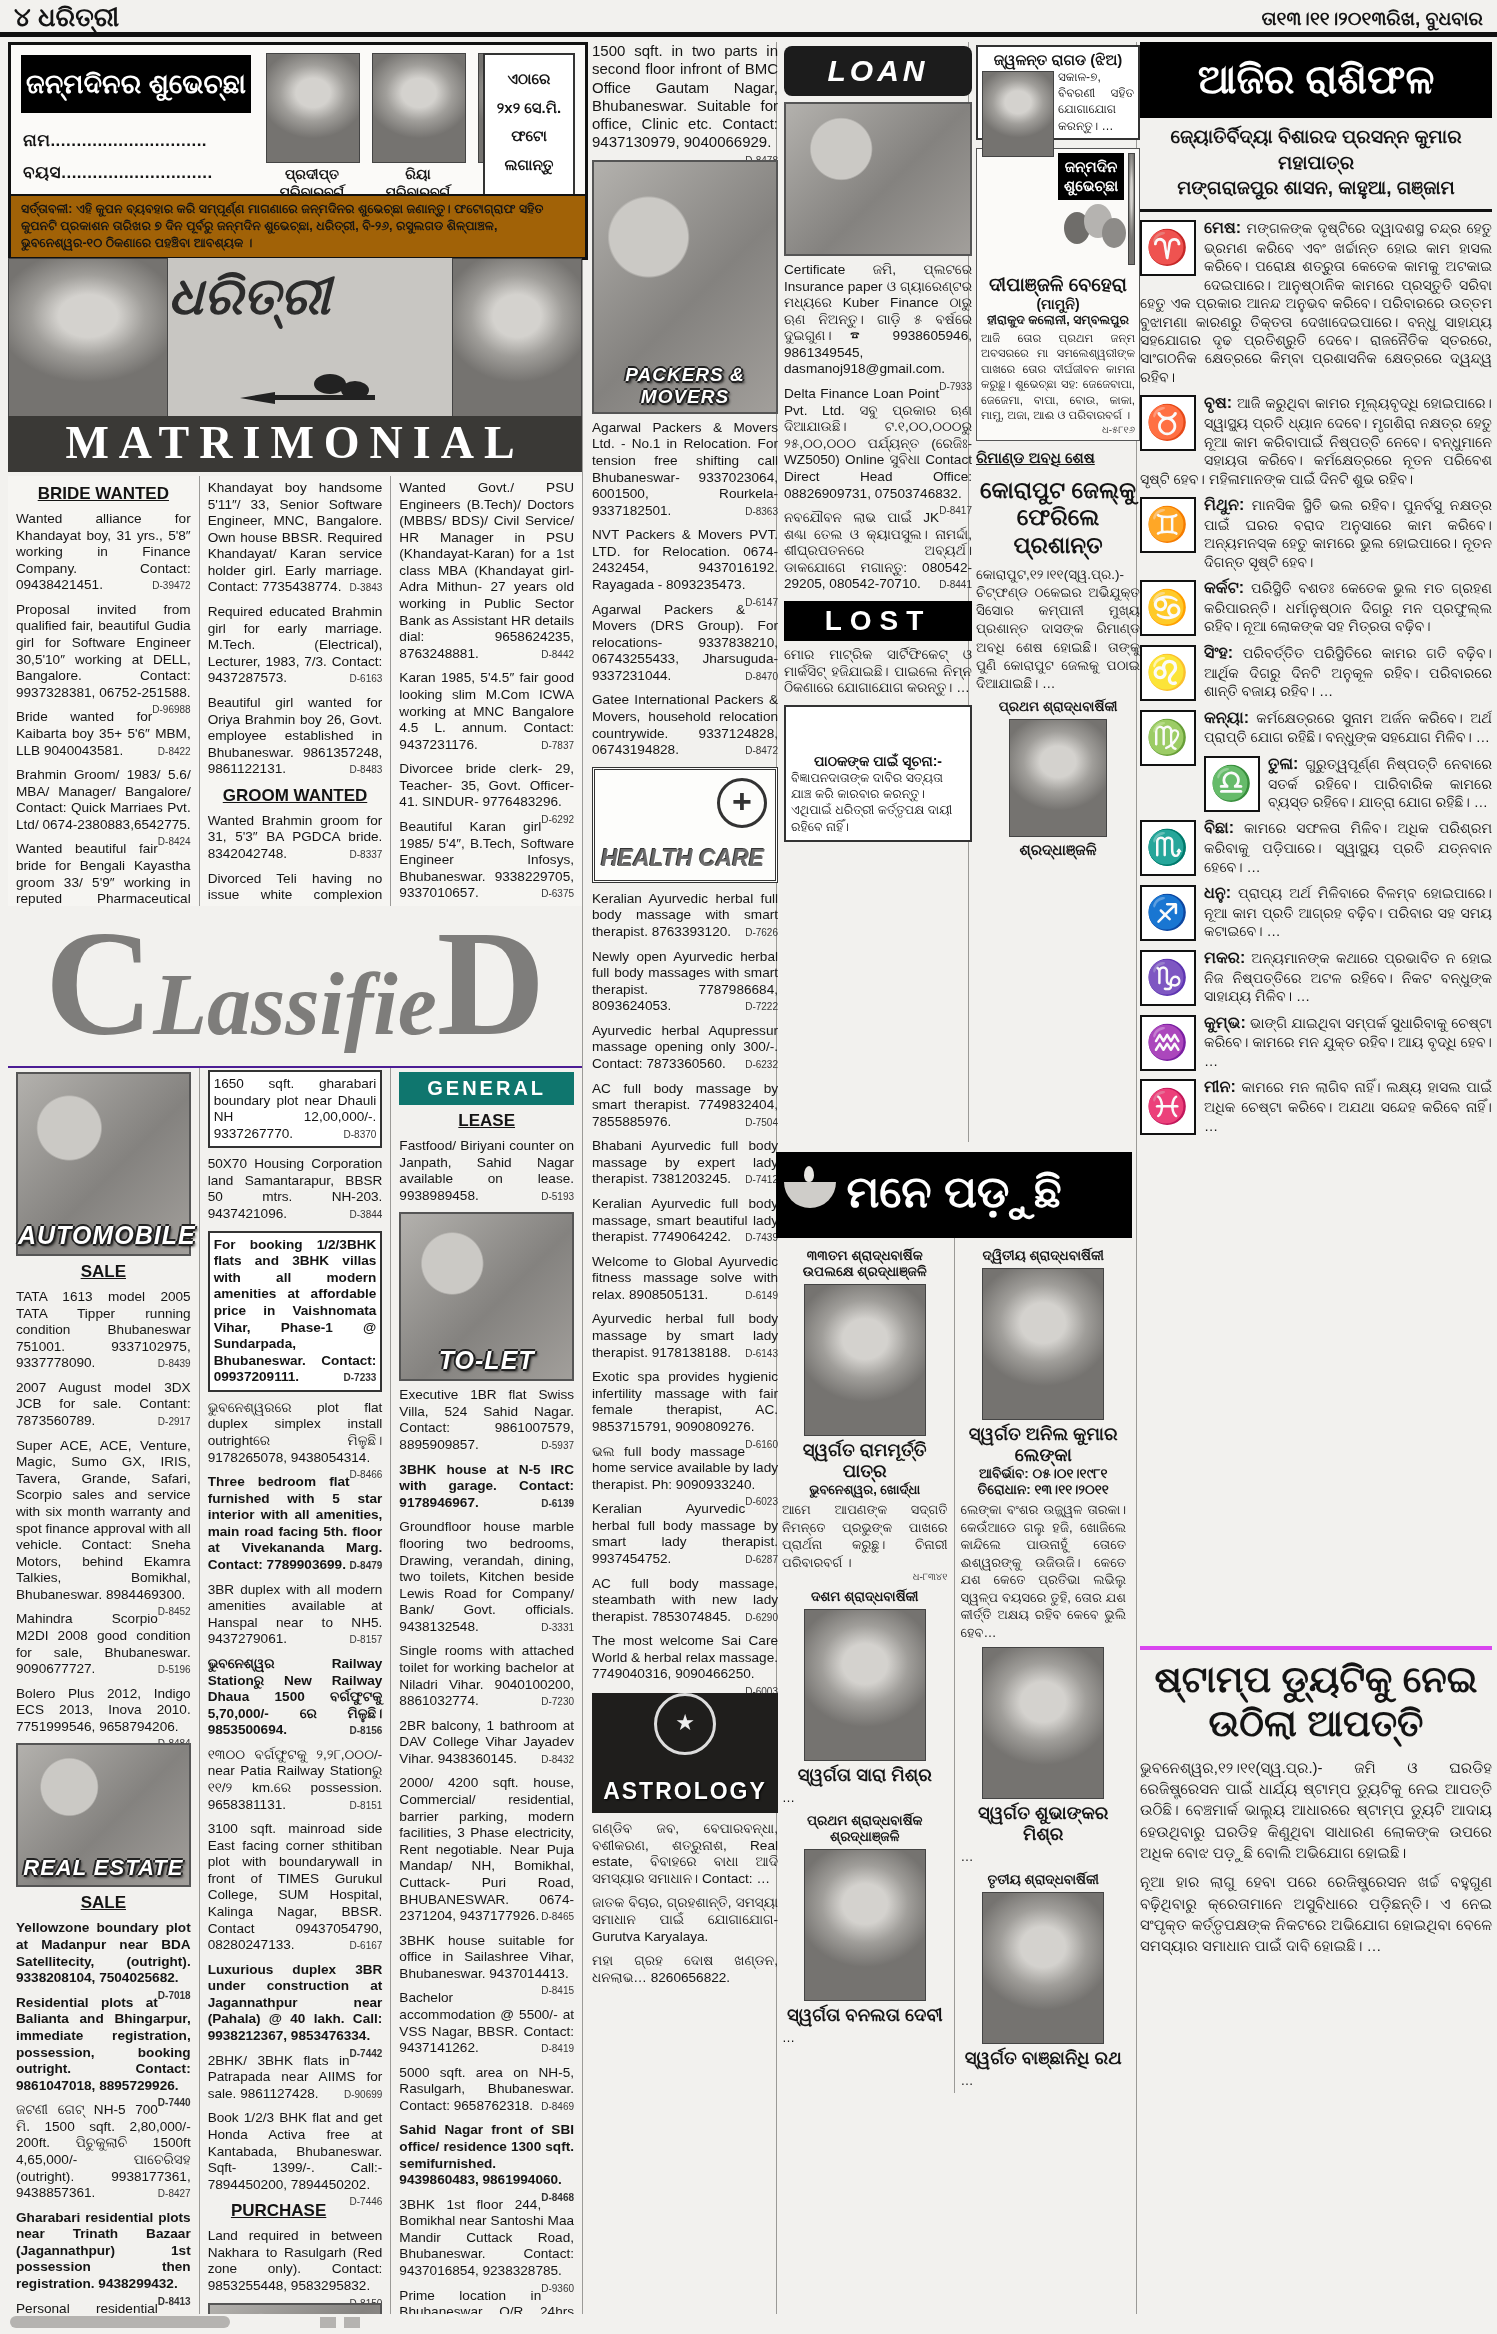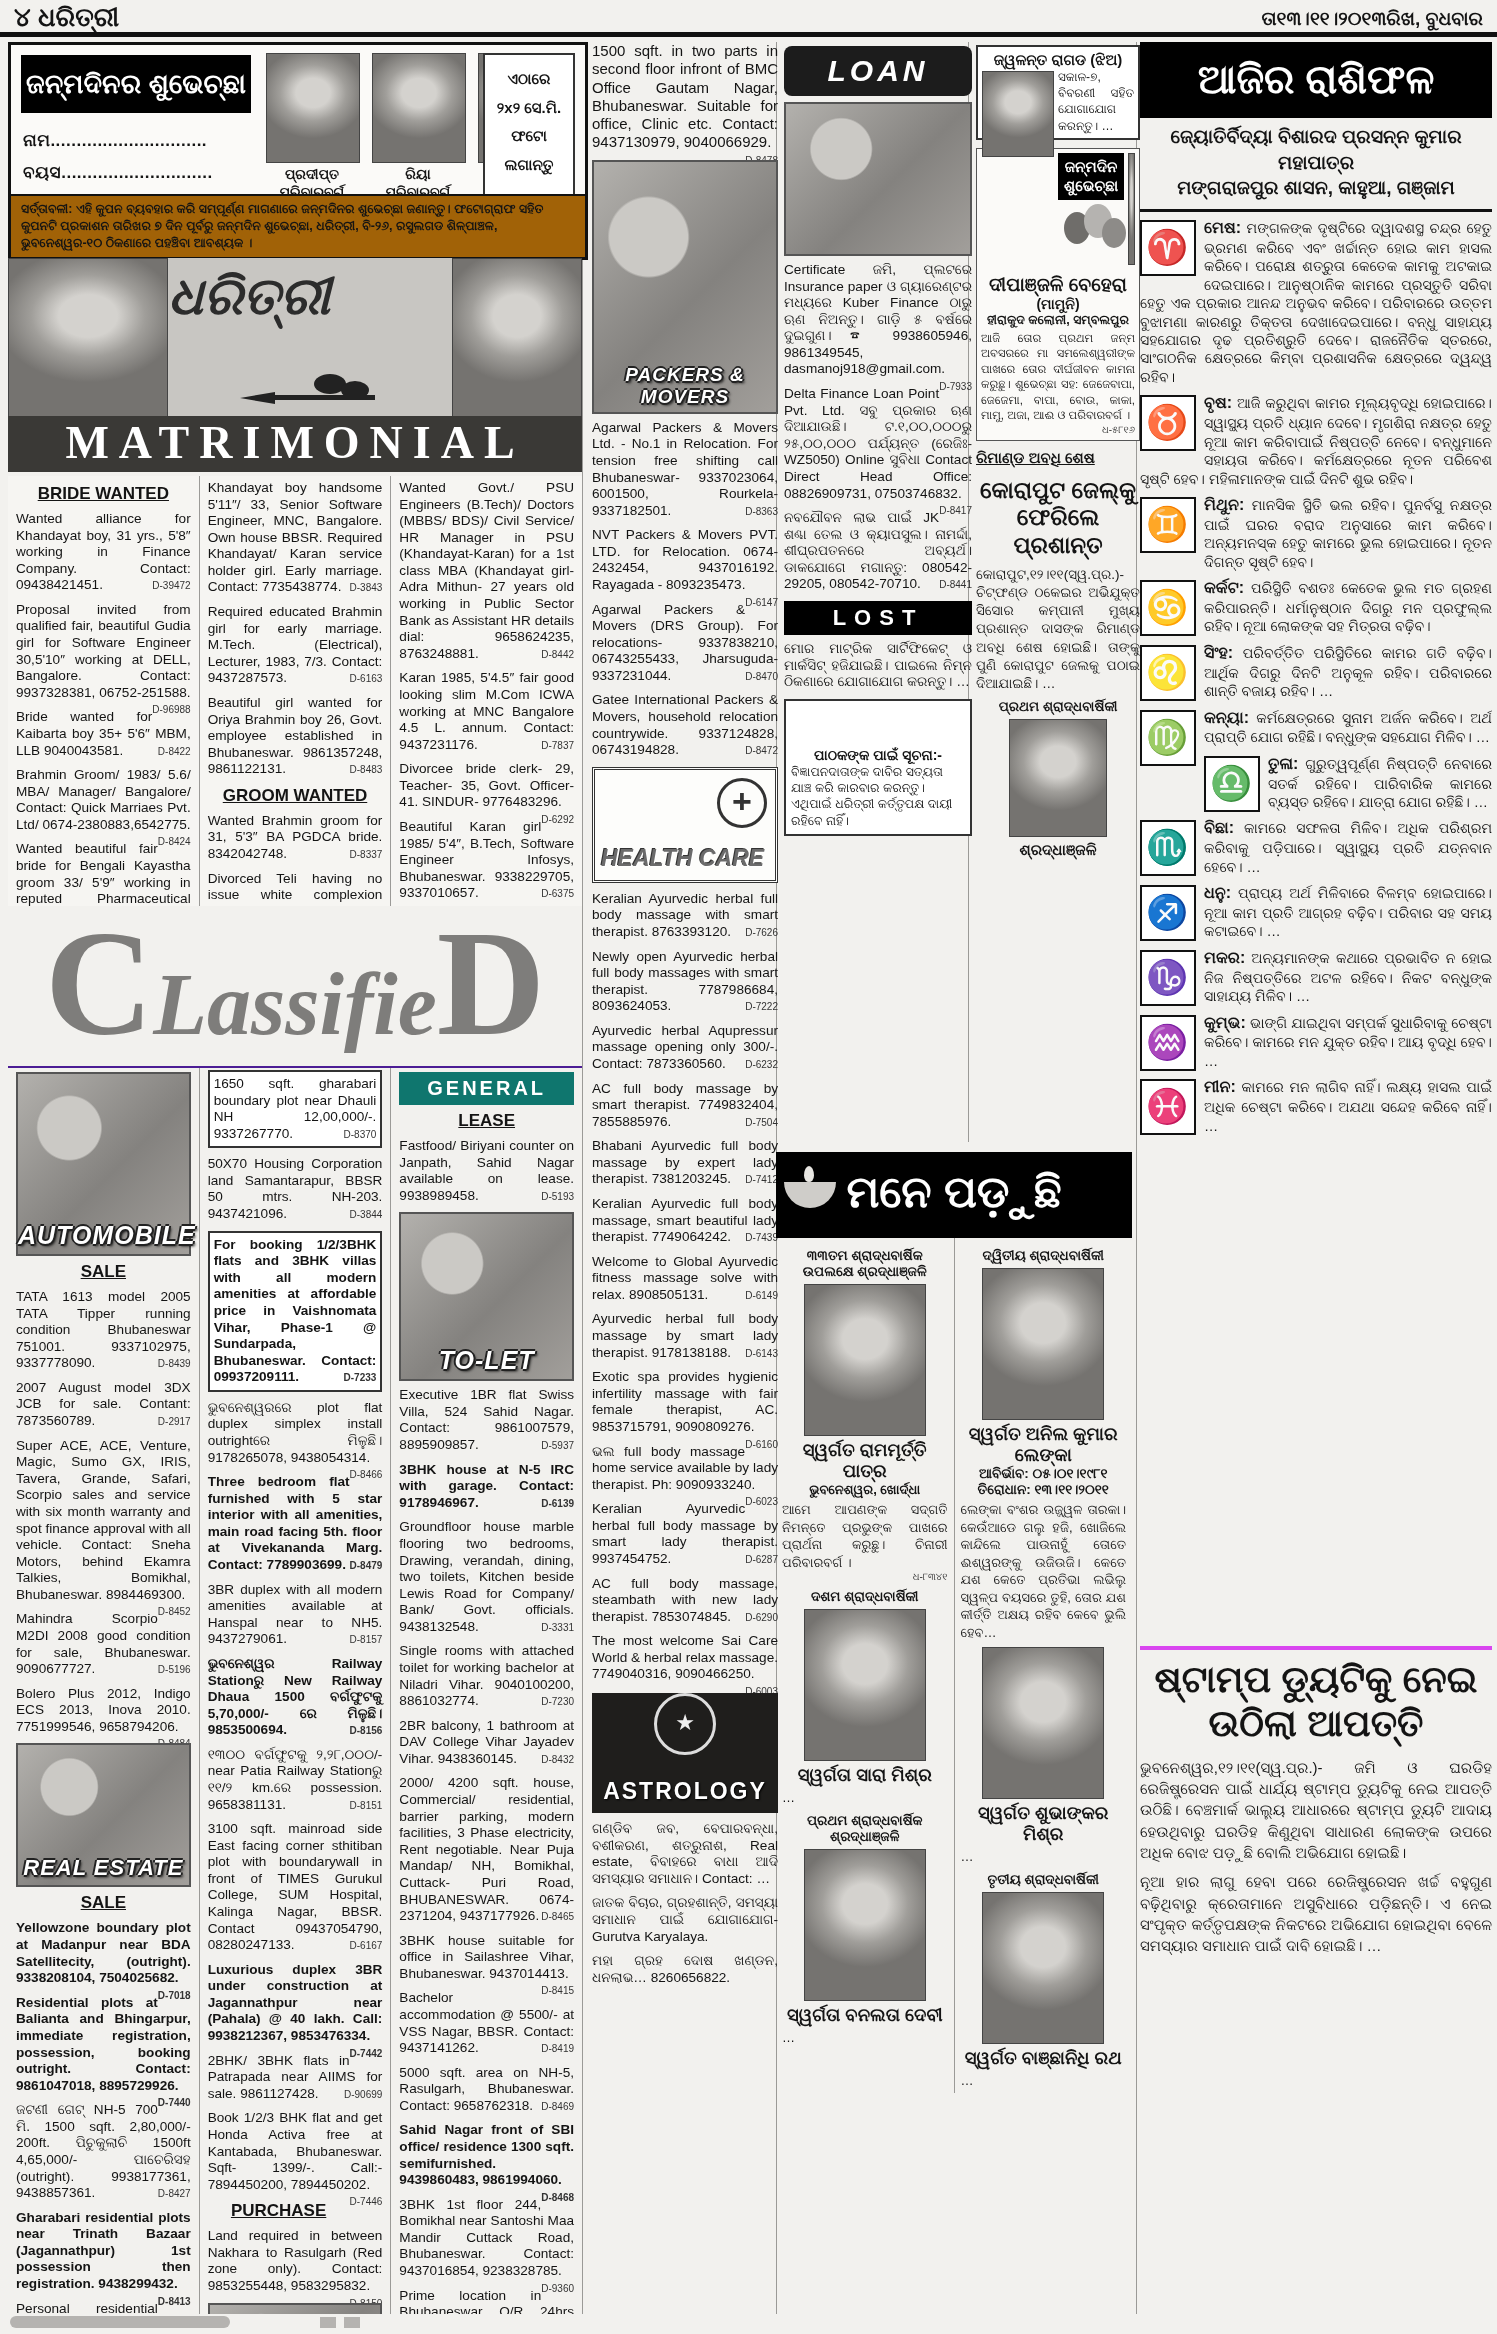--- a/index.html
+++ b/index.html
@@ -60,21 +60,21 @@
      letter-spacing:3px;padding:5px 0;margin:2px 0 6px;}
   .por{background:radial-gradient(ellipse 58% 42% at 50% 36%, #d4d2ce 0 32%, #a09e9a 62%, #757370);
      border:1px solid #444;}
   
   .flow{position:absolute;overflow:hidden;padding:0 8px;}
   #col4{left:584px;top:42px;width:186px;height:2268px;}
   #col5{left:776px;top:42px;width:188px;height:1106px;}
   #col6{left:968px;top:42px;width:164px;height:1106px;}
   .loanban{background:#1c1c1c;color:#fff;font-size:30px;font-weight:bold;font-style:italic;
      text-align:center;border-radius:8px;padding:8px 0;margin:4px 0 6px;letter-spacing:4px;}
-  .lostban{background:#000;color:#fff;font-size:22px;font-weight:bold;text-align:center;
+  .lostban{background:#000;color:#fff;font-size:28px;font-weight:bold;text-align:center;
      letter-spacing:8px;padding:4px 0;margin:6px 0;}
   .healthban{position:relative;border:3px double #333;background:#fdfdfb;height:110px;margin:4px 0 8px;}
   .healthban .htxt{position:absolute;left:6px;bottom:8px;font-size:23px;font-weight:bold;font-style:italic;
      color:#6b6b6b;text-shadow:1px 1px 0 #fff,-1px -1px 0 #333;}
   .healthban .cross{position:absolute;right:8px;top:8px;width:44px;height:44px;border:3px solid #333;
      border-radius:50%;text-align:center;font-size:34px;line-height:40px;font-weight:bold;color:#333;}
   .astroban{position:relative;background:#1f1e1c;color:#fff;height:120px;margin:6px 0 8px;text-align:center;}
   .astroban .atxt{font-size:23px;font-weight:bold;letter-spacing:2px;position:absolute;bottom:8px;left:0;right:0;
      text-shadow:1px 1px 2px #000;}
   .astroban .wheel{width:56px;height:56px;border:3px solid #ddd;border-radius:50%;margin:10px auto 0;

